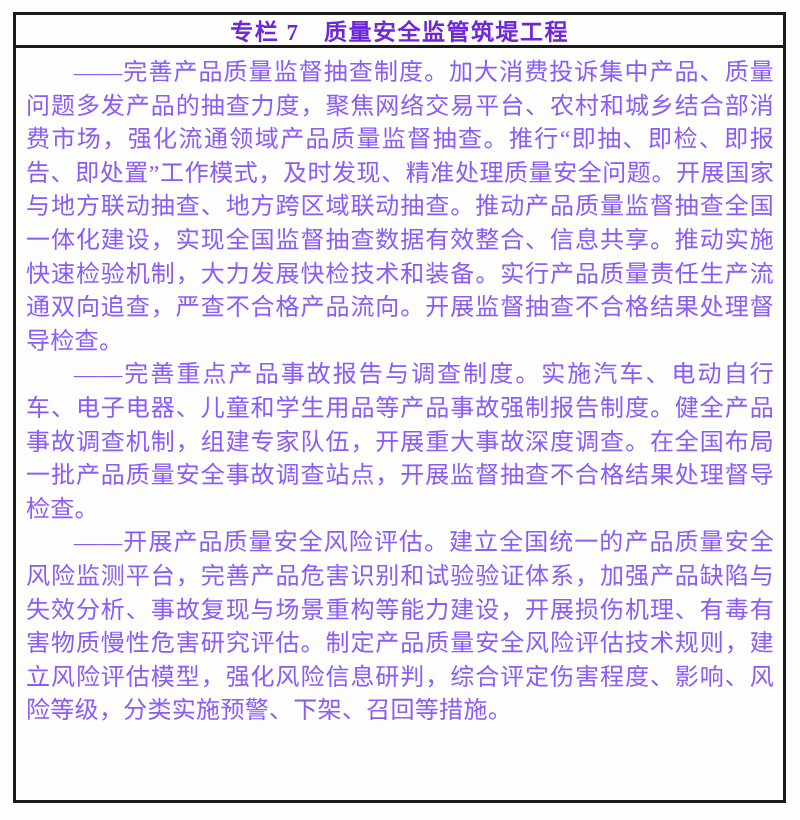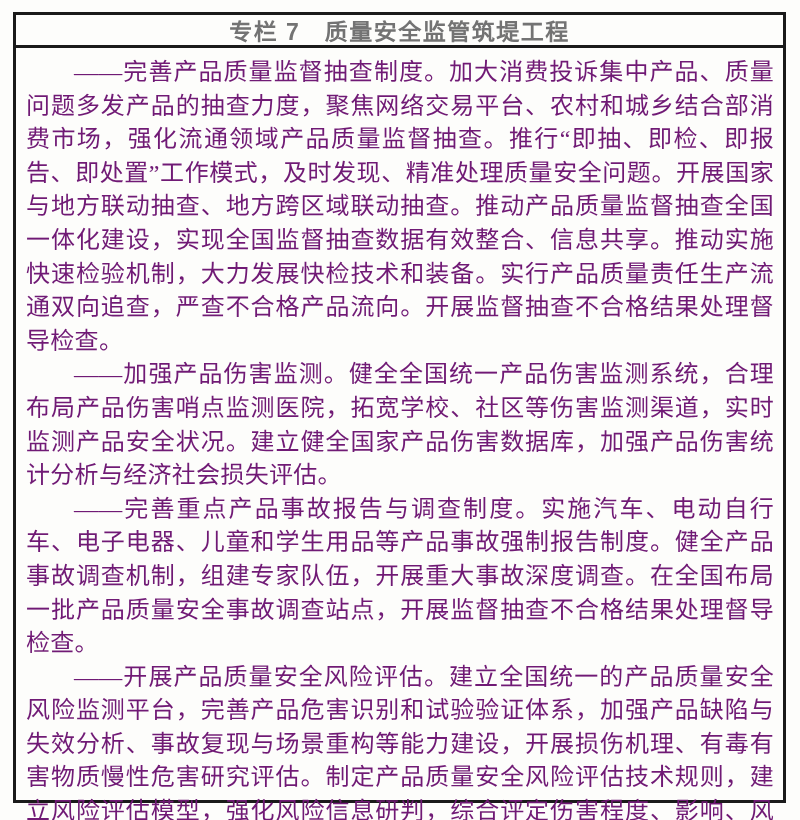--- a/index.html
+++ b/index.html
@@ -24,44 +24,43 @@
     box-sizing: border-box;
     background: #fdfdfb;
   }
   .column-box-title {
     height: 33px;
     border-bottom: 3px solid #1a1a1a;
     box-sizing: border-box;
     display: flex;
     align-items: center;
     justify-content: center;
-    font-family: Liberation Sans, sans-serif;
+    font-family: Liberation Serif, serif;
     font-weight: bold;
     font-size: 23px;
     letter-spacing: 1.5px;
-    color: #737373;
+    color: #6d28d9;
   }
   .column-box-body {
     padding: 8px 9px 0 10px;
   }
   .column-box-body p {
     margin: 0;
     font-size: 24px;
     line-height: 33.6px;
     text-align: justify;
     text-indent: 2em;
     letter-spacing: 0.3px;
     font-weight: 500;
-    color: #701a75;
+    color: #8b5cf6;
   }
 </style>
 </head>
 <body>
 
 <div class="column-box">
   <div class="column-box-title">专栏 7　质量安全监管筑堤工程</div>
   <div class="column-box-body">
     <p>——完善产品质量监督抽查制度。加大消费投诉集中产品、质量问题多发产品的抽查力度，聚焦网络交易平台、农村和城乡结合部消费市场，强化流通领域产品质量监督抽查。推行“即抽、即检、即报告、即处置”工作模式，及时发现、精准处理质量安全问题。开展国家与地方联动抽查、地方跨区域联动抽查。推动产品质量监督抽查全国一体化建设，实现全国监督抽查数据有效整合、信息共享。推动实施快速检验机制，大力发展快检技术和装备。实行产品质量责任生产流通双向追查，严查不合格产品流向。开展监督抽查不合格结果处理督导检查。</p>
-    <p>——加强产品伤害监测。健全全国统一产品伤害监测系统，合理布局产品伤害哨点监测医院，拓宽学校、社区等伤害监测渠道，实时监测产品安全状况。建立健全国家产品伤害数据库，加强产品伤害统计分析与经济社会损失评估。</p>
     <p>——完善重点产品事故报告与调查制度。实施汽车、电动自行车、电子电器、儿童和学生用品等产品事故强制报告制度。健全产品事故调查机制，组建专家队伍，开展重大事故深度调查。在全国布局一批产品质量安全事故调查站点，开展监督抽查不合格结果处理督导检查。</p>
     <p>——开展产品质量安全风险评估。建立全国统一的产品质量安全风险监测平台，完善产品危害识别和试验验证体系，加强产品缺陷与失效分析、事故复现与场景重构等能力建设，开展损伤机理、有毒有害物质慢性危害研究评估。制定产品质量安全风险评估技术规则，建立风险评估模型，强化风险信息研判，综合评定伤害程度、影响、风险等级，分类实施预警、下架、召回等措施。</p>
   </div>
 </div>
 
 </body></html>

